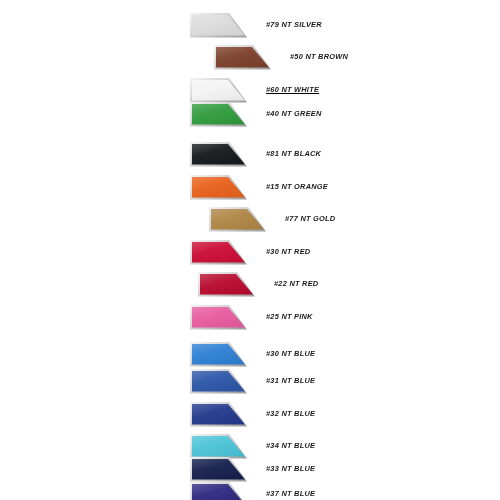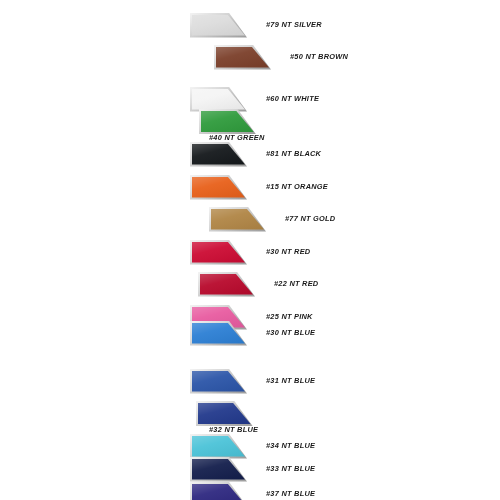--- a/index.html
+++ b/index.html
@@ -85,27 +85,27 @@
         <div class="swatch-face" style="background-color: rgb(220, 220, 220);"></div>
       </div>
       <span class="swatch-label">#79 NT SILVER</span>
     </div>
     <div class="swatch-row" style="top: 44px; padding-left: 24px;">
       <div class="swatch-frame">
         <div class="swatch-face" style="background-color: rgb(123, 63, 42);"></div>
       </div>
       <span class="swatch-label">#50 NT BROWN</span>
     </div>
-    <div class="swatch-row" style="top: 86px;">
+    <div class="swatch-row" style="top: 77px; text-decoration: underline;">
       <div class="swatch-frame">
         <div class="swatch-face" style="background-color: rgb(244, 244, 244);"></div>
       </div>
       <span class="swatch-label">#60 NT WHITE</span>
     </div>
-    <div class="swatch-row" style="top: 109px; flex-direction: column;">
+    <div class="swatch-row" style="top: 101px;">
       <div class="swatch-frame">
         <div class="swatch-face" style="background-color: rgb(47, 155, 60);"></div>
       </div>
       <span class="swatch-label">#40 NT GREEN</span>
     </div>
     <div class="swatch-row" style="top: 141px;">
       <div class="swatch-frame">
         <div class="swatch-face" style="background-color: rgb(20, 24, 27);"></div>
       </div>
       <span class="swatch-label">#81 NT BLACK</span>
@@ -133,33 +133,33 @@
         <div class="swatch-face" style="background-color: rgb(184, 9, 44);"></div>
       </div>
       <span class="swatch-label">#22 NT RED</span>
     </div>
     <div class="swatch-row" style="top: 304px;">
       <div class="swatch-frame">
         <div class="swatch-face" style="background-color: rgb(232, 91, 160);"></div>
       </div>
       <span class="swatch-label">#25 NT PINK</span>
     </div>
-    <div class="swatch-row" style="top: 320px;">
+    <div class="swatch-row" style="top: 341px;">
       <div class="swatch-frame">
         <div class="swatch-face" style="background-color: rgb(44, 127, 212);"></div>
       </div>
       <span class="swatch-label">#30 NT BLUE</span>
     </div>
     <div class="swatch-row" style="top: 368px; text-align: right;">
       <div class="swatch-frame">
         <div class="swatch-face" style="background-color: rgb(43, 85, 168);"></div>
       </div>
       <span class="swatch-label">#31 NT BLUE</span>
     </div>
-    <div class="swatch-row" style="top: 401px; flex-direction: column;">
+    <div class="swatch-row" style="top: 401px;">
       <div class="swatch-frame">
         <div class="swatch-face" style="background-color: rgb(34, 57, 140);"></div>
       </div>
       <span class="swatch-label">#32 NT BLUE</span>
     </div>
     <div class="swatch-row" style="top: 433px;">
       <div class="swatch-frame">
         <div class="swatch-face" style="background-color: rgb(75, 195, 216);"></div>
       </div>
       <span class="swatch-label">#34 NT BLUE</span>

